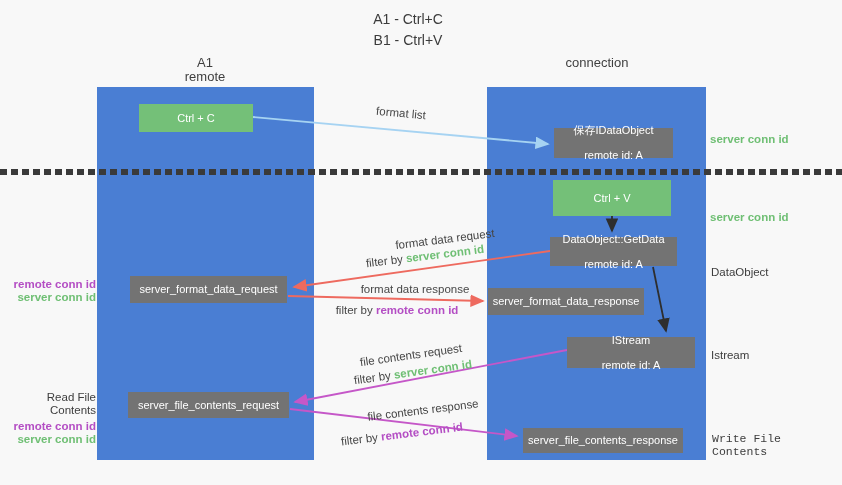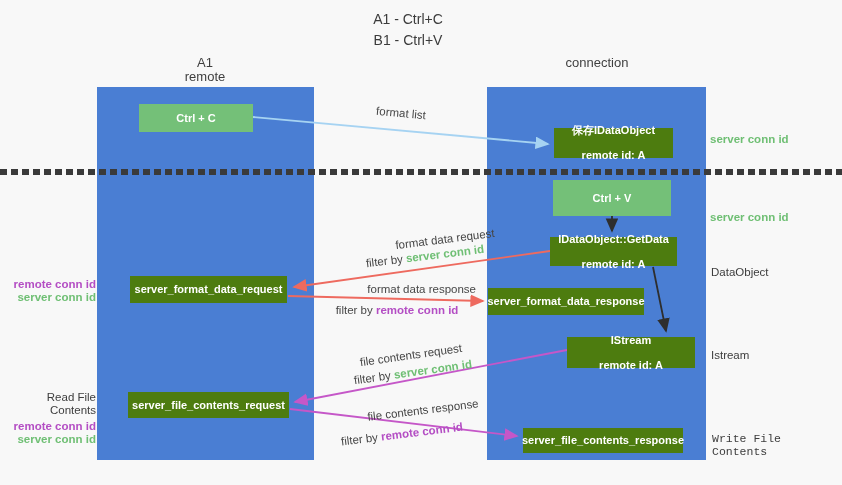--- a/index.html
+++ b/index.html
@@ -8,23 +8,23 @@
   .title{position:absolute;left:308px;top:9px;width:200px;text-align:center;
          font-size:14px;line-height:21px;color:#3b3b3b;}
   .lane{position:absolute;top:87px;height:373px;background:#4a7ed3;}
   .lane-left{left:97px;width:217px;}
   .lane-right{left:487px;width:219px;}
   .lane-header{position:absolute;top:56px;width:120px;text-align:center;
                font-size:13px;line-height:14px;color:#3f3f3f;}
   .divider{position:absolute;left:0;top:169px;width:842px;height:6px;
            background:repeating-linear-gradient(90deg,#3a3a3a 0 7px,transparent 7px 11px);}
   .node{position:absolute;display:flex;flex-direction:column;align-items:center;
-        justify-content:center;color:#ffffff;font-size:11px;line-height:13px;text-align:center;font-weight:bold;}
+        justify-content:center;color:#ffffff;font-size:11px;line-height:13px;text-align:center;}
   .green{background:#74c078;}
-  .orange{background:#4d7c0f;gap:12px;}
+  .orange{background:#737373;gap:12px;}
   svg.arrows{position:absolute;left:0;top:0;pointer-events:none;}
   .albl{position:absolute;font-size:11.5px;line-height:13px;text-align:center;color:#474747;}
   .rneg7{transform:rotate(-7deg);}
   .rneg8{transform:rotate(-8deg);}
   .rpos5{transform:rotate(5deg);}
   .tgreen{color:#6fbf74;font-weight:bold;}
   .tpurple{color:#b44ec4;font-weight:bold;}
   .sideblock{position:absolute;font-size:11.5px;line-height:13px;}
   .ralign{text-align:right;}
 </style>
@@ -82,21 +82,21 @@
   <div class="node orange" style="left:554px;top:128px;width:119px;height:30px;">
     <div>保存IDataObject</div>
     <div>remote id: A</div>
   </div>
 
   <div class="node green" style="left:553px;top:180px;width:118px;height:36px;">
     <div>Ctrl + V</div>
   </div>
 
   <div class="node orange" style="left:550px;top:237px;width:127px;height:29px;">
-    <div>IDataObject::GetData</div>
+    <div>DataObject::GetData</div>
     <div>remote id: A</div>
   </div>
 
   <div class="node orange" style="left:130px;top:276px;width:157px;height:27px;">
     <div>server_format_data_request</div>
   </div>
 
   <div class="node orange" style="left:488px;top:288px;width:156px;height:27px;align-items:center;">
     <div>server_format_data_response</div>
   </div>
@@ -119,21 +119,21 @@
   </div>
 
   <div class="albl rneg7" style="left:365px;top:233px;width:160px;">
     <span>format data request</span>
   </div>
   <div class="albl rneg7" style="left:345px;top:250px;width:160px;">
     <span>filter by</span>
     <span class="tgreen">server conn id</span>
   </div>
 
-  <div class="albl" style="left:316px;top:283px;width:160px;text-align:right;">
+  <div class="albl" style="left:335px;top:283px;width:160px;">
     <span>format data response</span>
   </div>
   <div class="albl" style="left:317px;top:304px;width:160px;">
     <span>filter by</span>
     <span class="tpurple">remote conn id</span>
   </div>
 
   <div class="albl rneg8" style="left:331px;top:349px;width:160px;">
     <span>file contents request</span>
   </div>

